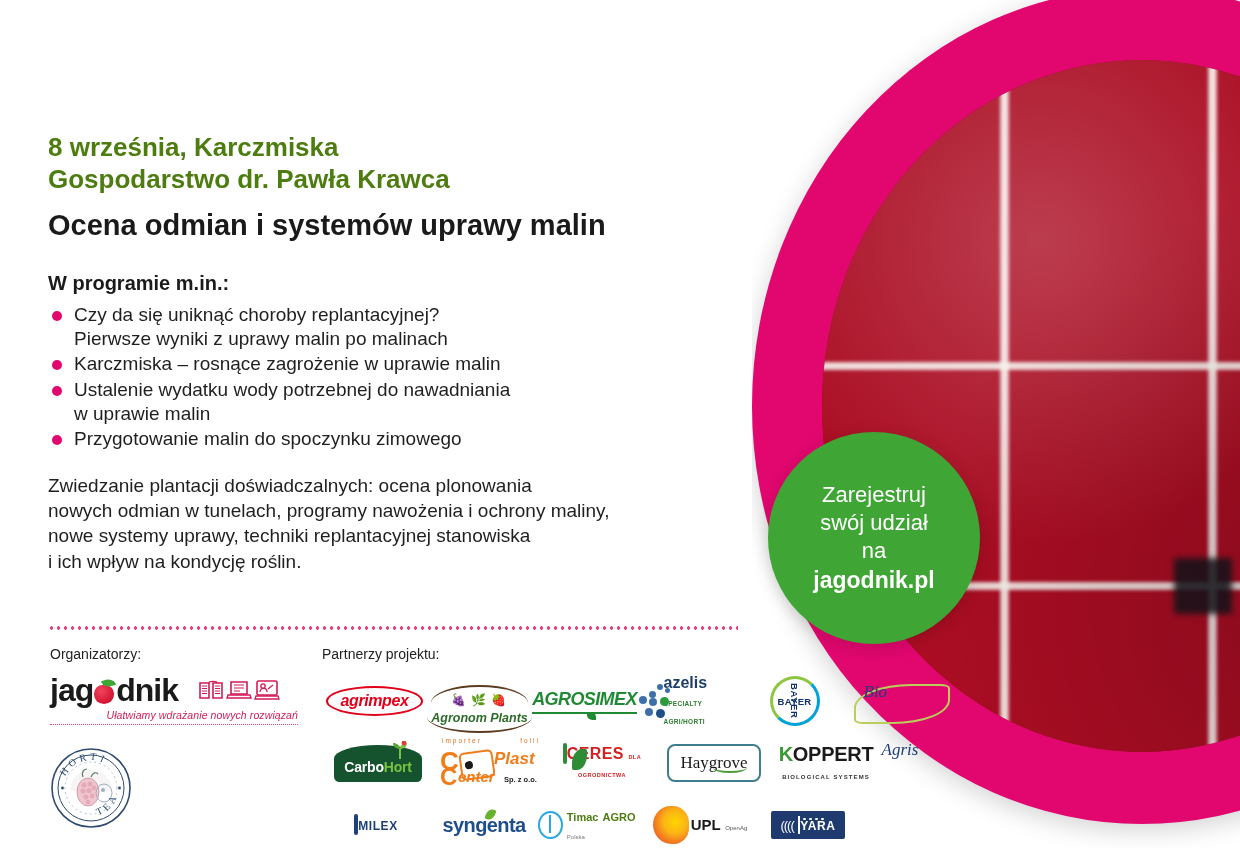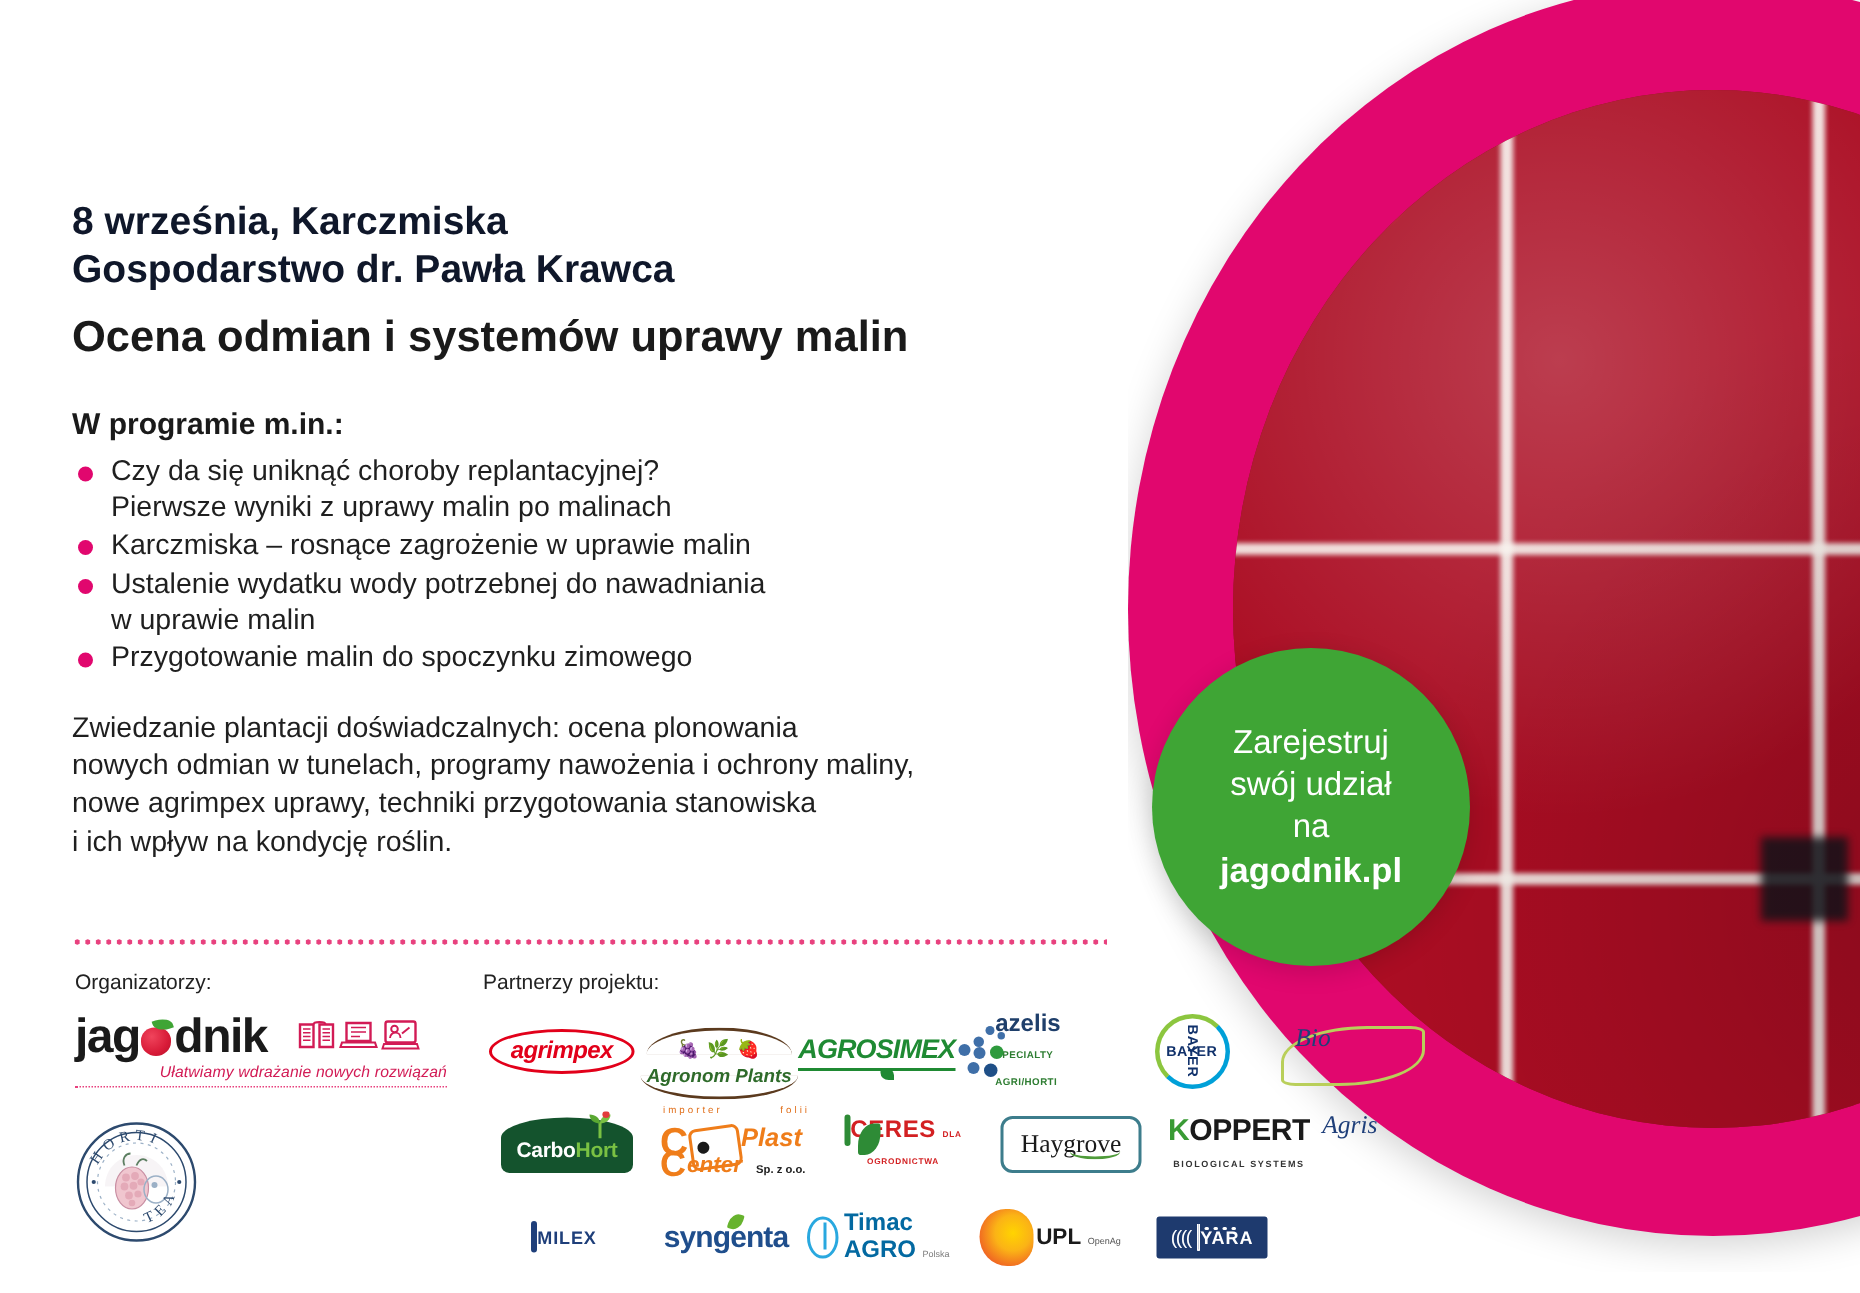--- a/index.html
+++ b/index.html
@@ -100,21 +100,21 @@
     font-size:40px;
     font-weight:bold;
     letter-spacing:-.3px;
     white-space:nowrap;
     line-height:1;
   }
 
   
   .content{position:absolute;left:48px;top:132px;width:700px;}
   .subtitle{
-    color:#0f172a;
+    color:#4d7c0f;
     font-size:26px;font-weight:bold;line-height:1.16;
     margin:0 0 2px 0;white-space:nowrap;
   }
   .heading{
     color:#1a1a1a;
     font-size:29px;font-weight:bold;
     margin:16px 0 0 0;line-height:1.1;white-space:nowrap;
   }
   .program-label{
     color:#1a1a1a;font-size:20px;font-weight:bold;
@@ -327,21 +327,21 @@
     background:#67b32e;border-radius:70% 10% 70% 10%;transform:rotate(18deg);
   }
   .lg-timac{display:flex;align-items:center;gap:4px;}
   .lg-timac .mark{
     width:24px;height:24px;border-radius:50%;border:2px solid #29a8df;position:relative;
   }
   .lg-timac .mark:after{
     content:"";position:absolute;left:9px;top:2px;width:2px;height:18px;background:#29a8df;
   }
   .lg-timac .tx .nm{font-size:15px;font-weight:bold;color:#1f6fb0;line-height:1;}
-  .lg-timac .tx .nm span{color:#0369a1;font-size:16px;}
+  .lg-timac .tx .nm span{color:#4d7c0f;font-size:11px;}
   .lg-timac .tx .sb{font-size:6px;color:#7a7a7a;}
   .lg-upl{display:flex;align-items:center;gap:2px;}
   .lg-upl .orb{
     width:36px;height:38px;border-radius:52% 48% 45% 55%;
     background:radial-gradient(circle at 62% 42%, #ffd400 0%, #fbb316 38%, #ef5f24 78%, #e0431f 100%);
   }
   .lg-upl .tx .nm{font-size:15px;font-weight:bold;color:#1a1a1a;line-height:1;}
   .lg-upl .tx .sb{font-size:6px;color:#555;}
   .lg-yara{
     background:#1e3a6e;padding:5px 9px;text-align:center;border-radius:2px;
@@ -413,21 +413,21 @@
       </li>
       <li>
         <span class="dot"></span>
         <span>Przygotowanie malin do spoczynku zimowego</span>
       </li>
     </ul>
 
     <p class="para">
       <span>Zwiedzanie plantacji doświadczalnych: ocena plonowania</span>
       <span>nowych odmian w tunelach, programy nawożenia i ochrony maliny,</span>
-      <span>nowe agrimpex uprawy, techniki przygotowania stanowiska</span>
+      <span>nowe systemy uprawy, techniki replantacyjnej stanowiska</span>
       <span>i ich wpływ na kondycję roślin.</span>
     </p>
   </div>
 
   <div class="divider"></div>
 
   <div class="cta">
     <div class="l">Zarejestruj</div>
     <div class="l">swój udział</div>
     <div class="l">na</div>

